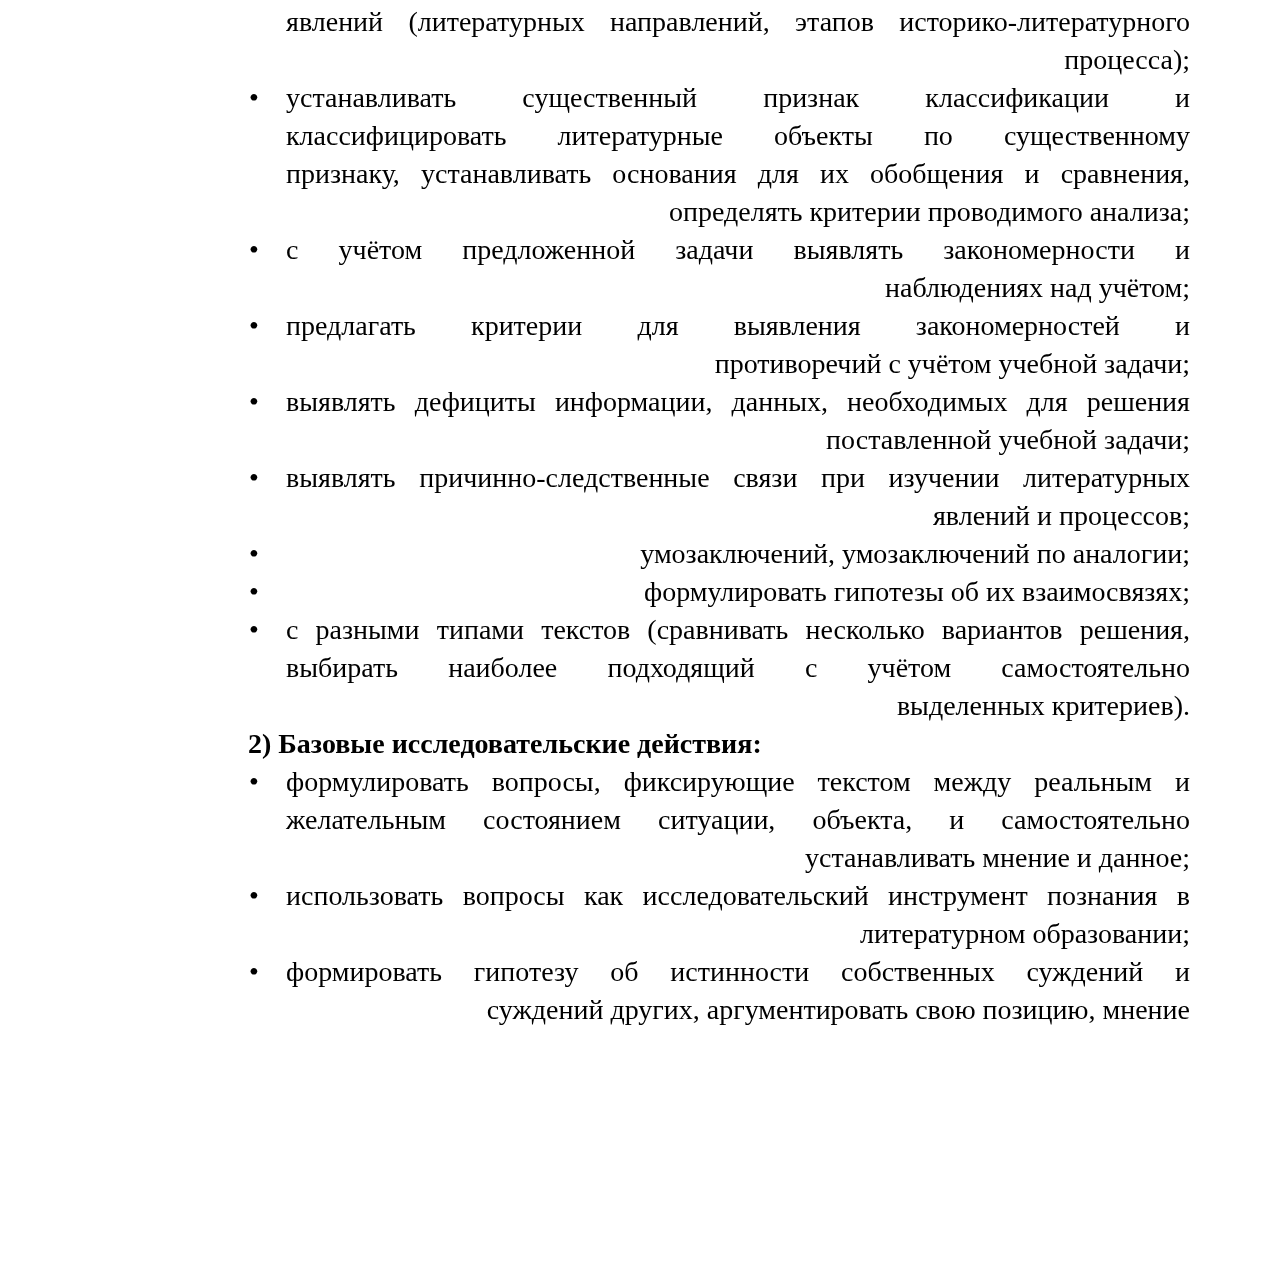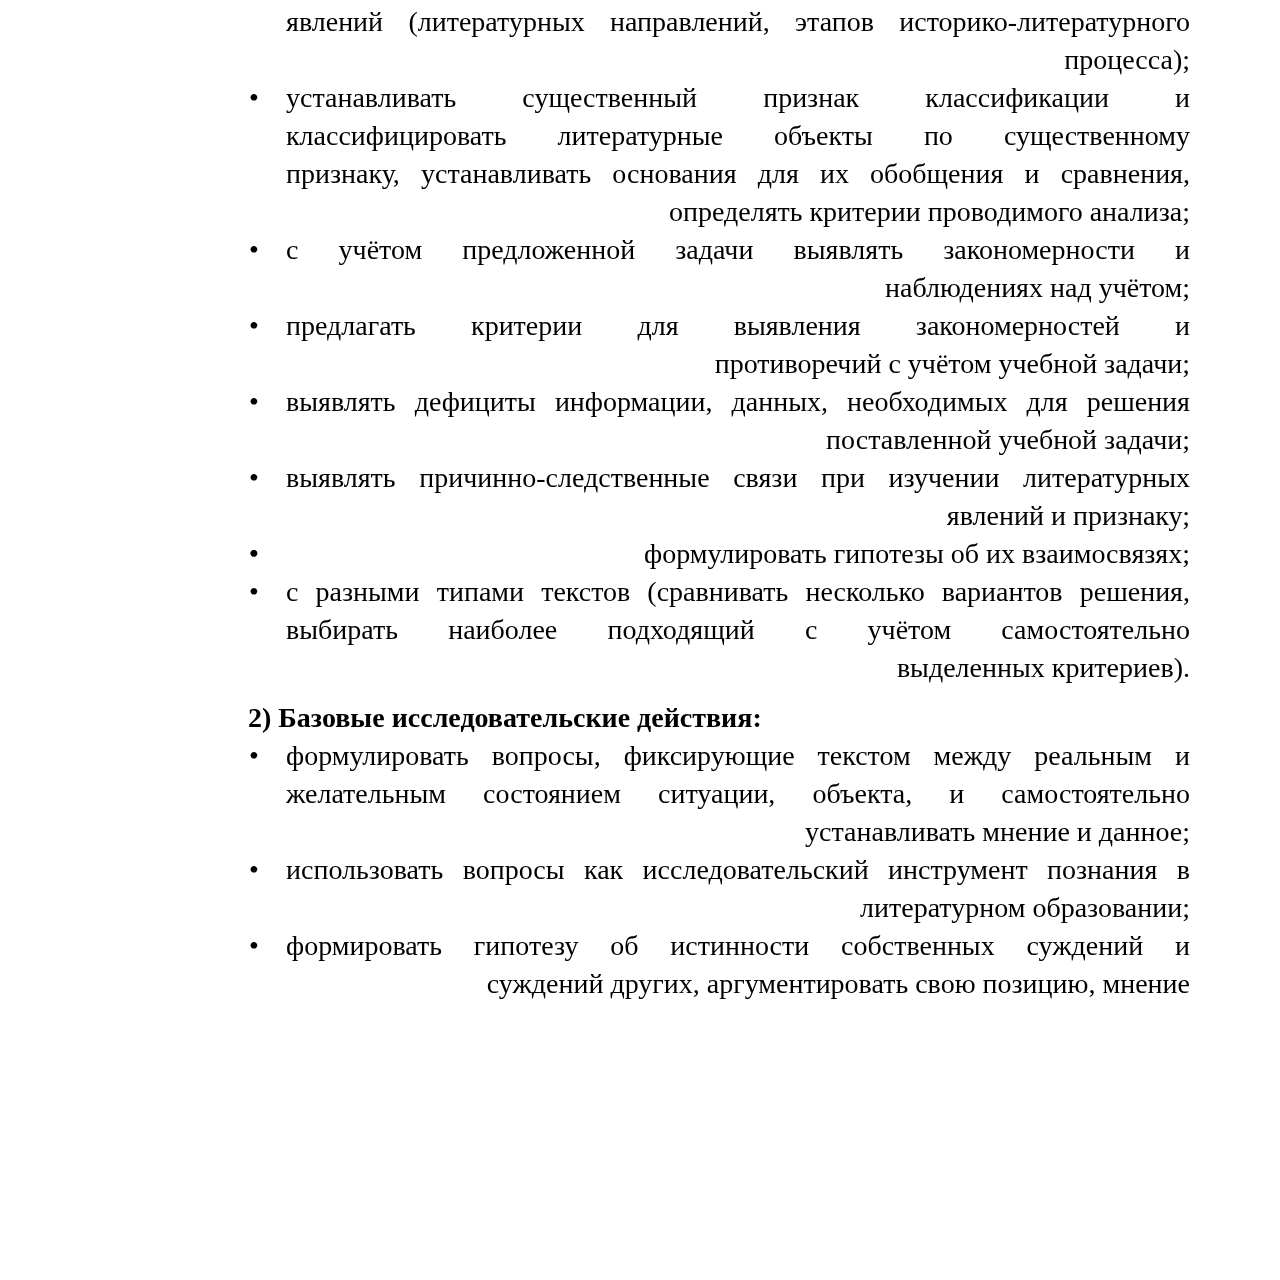--- a/index.html
+++ b/index.html
@@ -30,21 +30,21 @@
     list-style: none;
     margin: 0; padding: 0;
   }
   ul.blist > li { position: relative; }
   .bullet {
     position: absolute;
     left: -37px; top: 0;
     width: 30px;
   }
   .heading {
-    margin: 12px 0 0 -38px;
+    margin: 0 0 0 -38px;
     font-weight: bold;
   }
   p.para { margin: 0; }
 </style>
 </head>
 <body>
 
 <div class="page">
 
   <p class="para" id="intro">
@@ -71,24 +71,25 @@
         <span class="ln last">противоречий с учётом учебной задачи;</span>
       </li>
       <li>
         <span class="bullet">•</span>
         <span class="ln">выявлять дефициты информации, данных, необходимых для решения</span>
         <span class="ln last">поставленной учебной задачи;</span>
       </li>
       <li>
         <span class="bullet">•</span>
         <span class="ln">выявлять причинно-следственные связи при изучении литературных</span>
-        <span class="ln last">явлений и признаку;</span>
+        <span class="ln last">явлений и процессов;</span>
       </li>
       <li>
         <span class="bullet">•</span>
+        <span class="ln last">умозаключений, умозаключений по аналогии;</span>
       </li>
       <li>
         <span class="bullet">•</span>
         <span class="ln last">формулировать гипотезы об их взаимосвязях;</span>
       </li>
       <li>
         <span class="bullet">•</span>
         <span class="ln">с разными типами текстов (сравнивать несколько вариантов решения,</span>
         <span class="ln">выбирать наиболее подходящий с учётом самостоятельно</span>
         <span class="ln last">выделенных критериев).</span>

